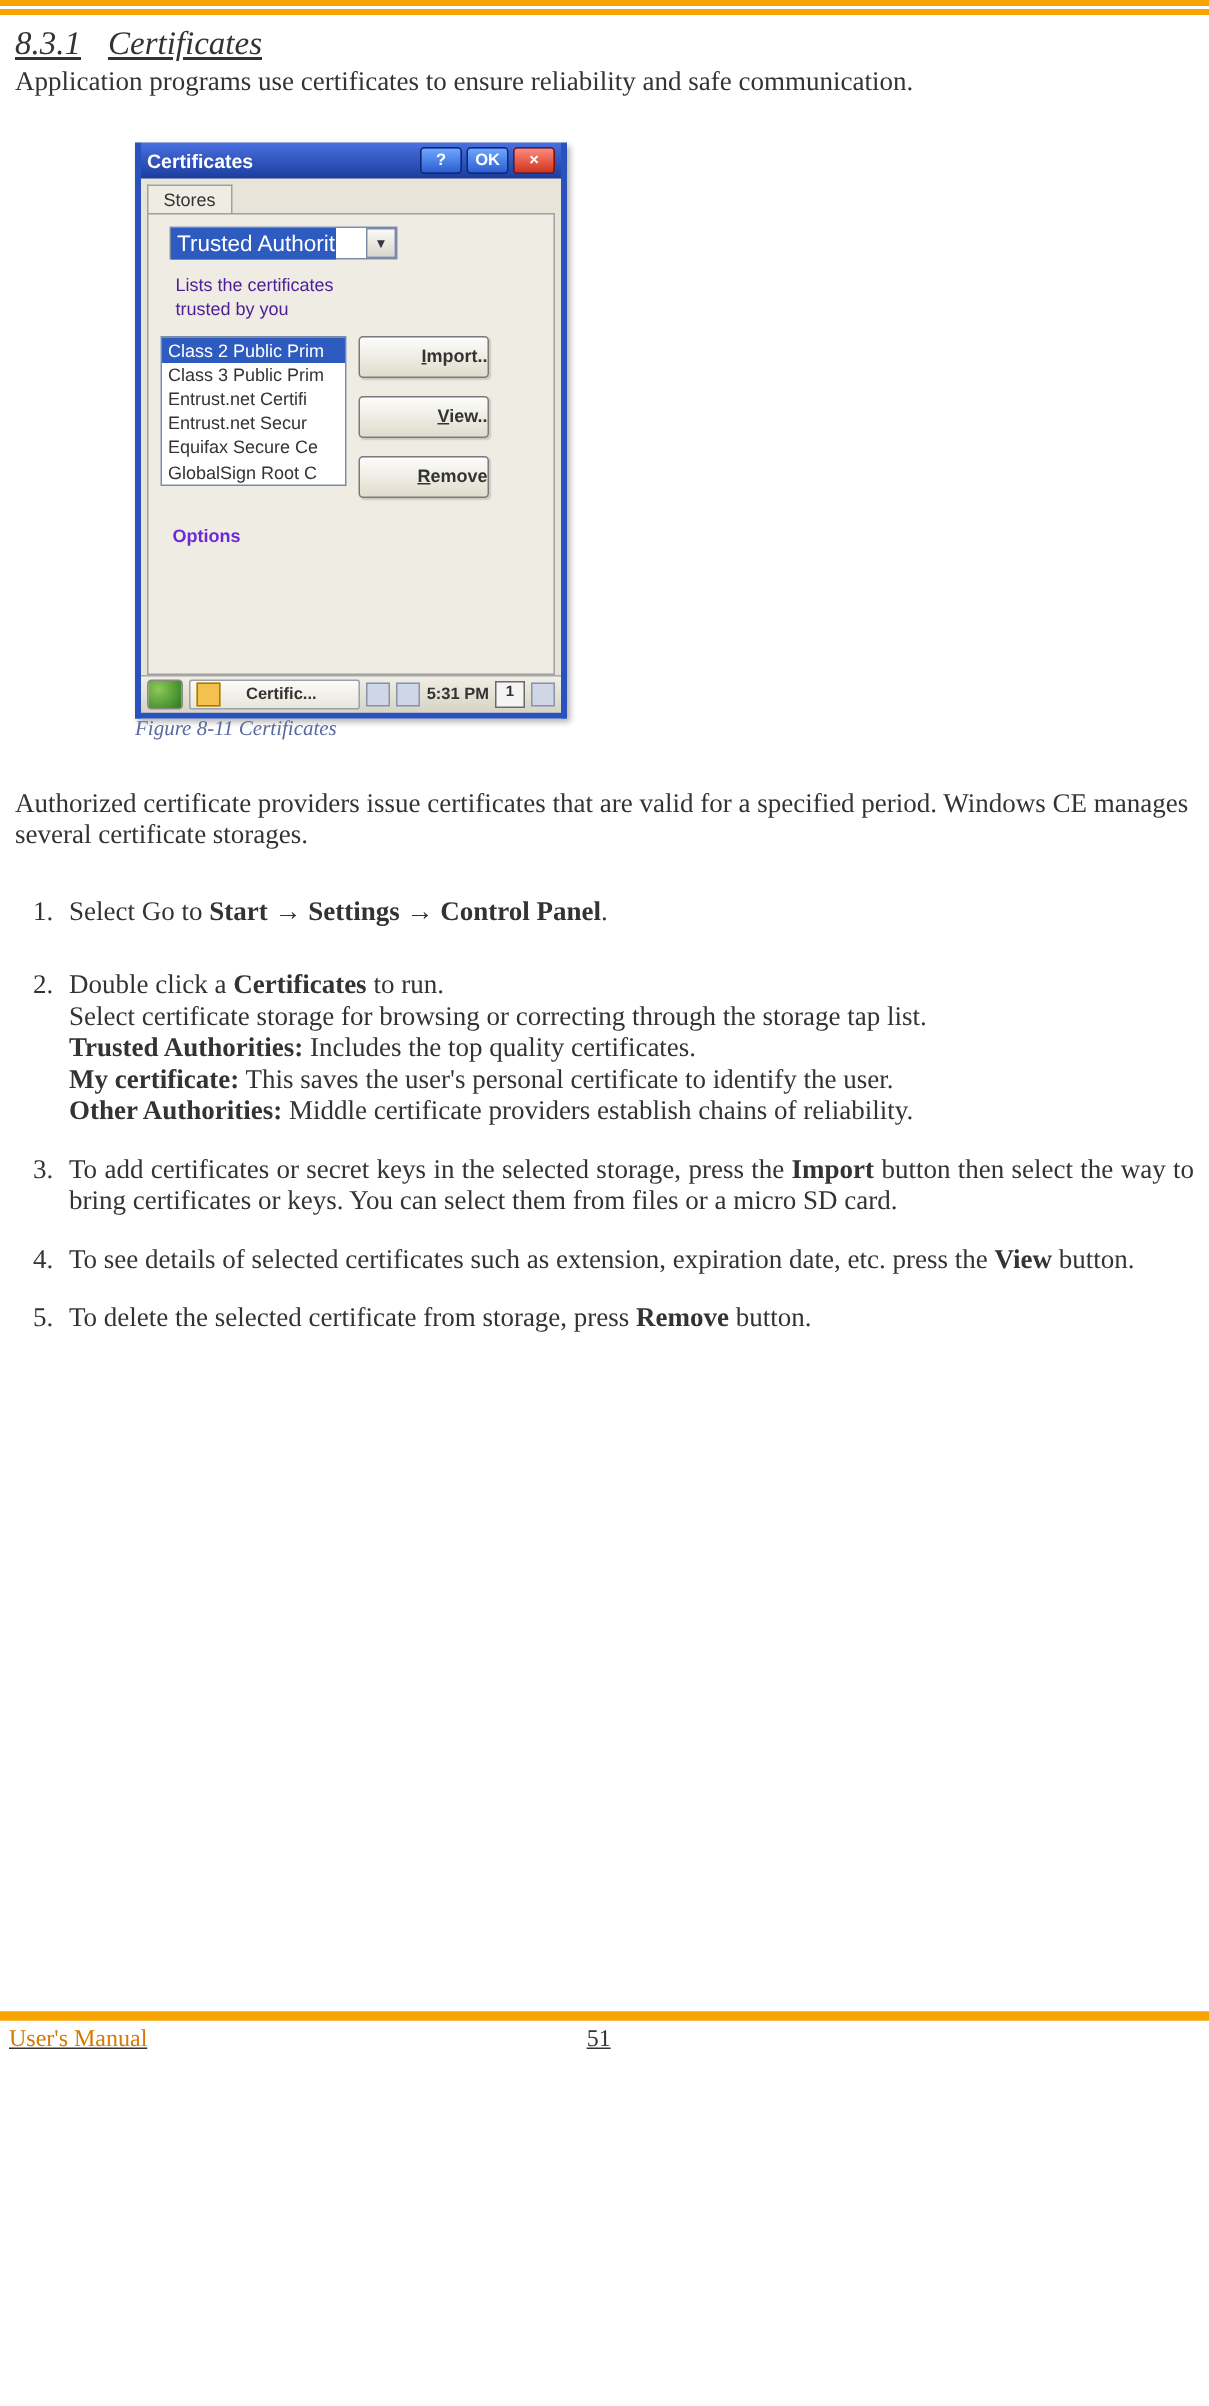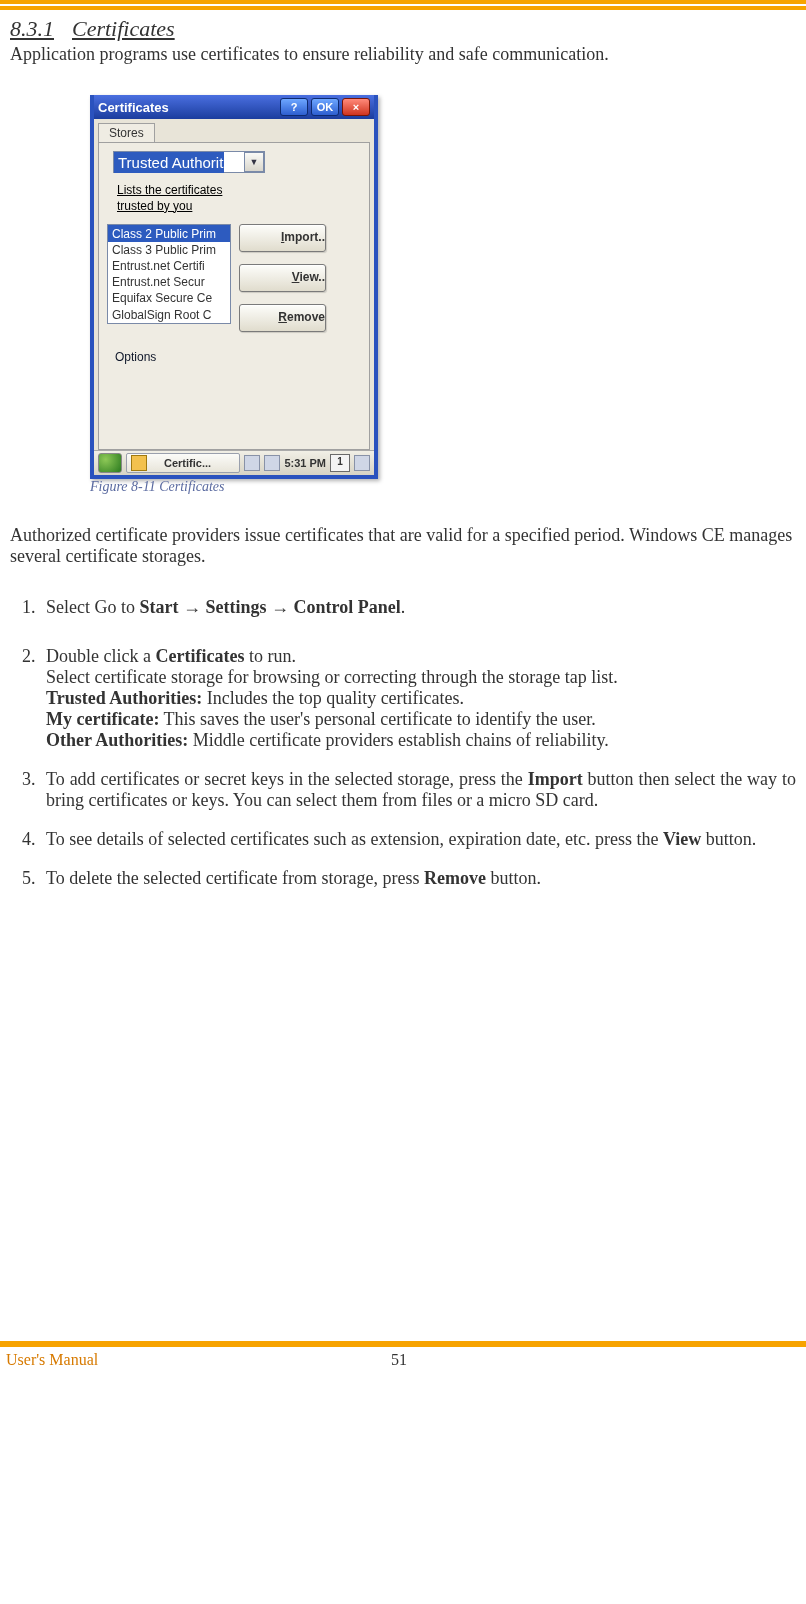--- a/index.html
+++ b/index.html
@@ -67,20 +67,21 @@
     text-align: justify;
   }
   ol.steps > li.tight { margin-bottom: 18px; }
   .footer {
     display:flex;
     justify-content: space-between;
     align-items:center;
     font-size: 16px;
     color:#333;
     padding: 0 6px 10px 6px;
+    text-decoration: underline;
   }
   .footer .left { color: #d77a00; font-size:16px;}
   .footer .center { flex:1; text-align:center; }
 
   
   .wince {
     width: 280px;
     font-family: Tahoma, Arial, sans-serif;
     font-size: 12px;
     background:#e8e4d8;
@@ -145,21 +146,21 @@
     white-space:nowrap; overflow:hidden;
   }
   .wince .combo .arrow {
     width:18px; height:18px;
     border:1px solid #7a8aa8;
     background:linear-gradient(#fafaf7,#d9d6cc);
     margin:0 0 0 20px;
     text-align:center;
     font-size:9px; line-height:18px; color:#334;
   }
-  .wince .hint { margin:10px 0 10px 10px; color:#000000; font-size:12px; line-height:1.3;text-decoration:underline;}
+  .wince .hint { margin:10px 0 10px 10px; color:#4c1d95; font-size:12px; line-height:1.3;}
   .wince .lower {
     display:flex; gap:8px; align-items:flex-start;
   }
   .wince .listbox {
     width:122px;
     border:1px solid #7a8aa8;
     background:#fff;
     margin-left:0;
   }
   .wince .listbox .row{
@@ -179,21 +180,21 @@
     border:1px solid #7a7a7a;
     border-radius:3px;
     background:linear-gradient(#fdfdfa,#e0dccd);
     font-size:12px; font-family:Tahoma,Arial,sans-serif;
     font-weight:bold;
     text-align:right; line-height:24px;
     margin-bottom:12px;
     box-shadow: 0 1px 0 #fff inset, 1px 1px 1px rgba(0,0,0,.15);
   }
   .wince .btn .ul{ text-decoration:underline; }
-  .wince .options { margin:6px 0 0 8px; color:#0f172a; font-size:12px;}
+  .wince .options { margin:6px 0 0 8px; color:#6d28d9; font-size:12px;font-weight:bold;}
   .wince .taskbar {
     background:linear-gradient(#f1efe6,#d7d3c5);
     border-top:1px solid #aaa;
     height:24px;
     display:flex; align-items:center;
     font-size:11px;
     padding:0 4px;
     gap:4px;
   }
   .wince .start{

